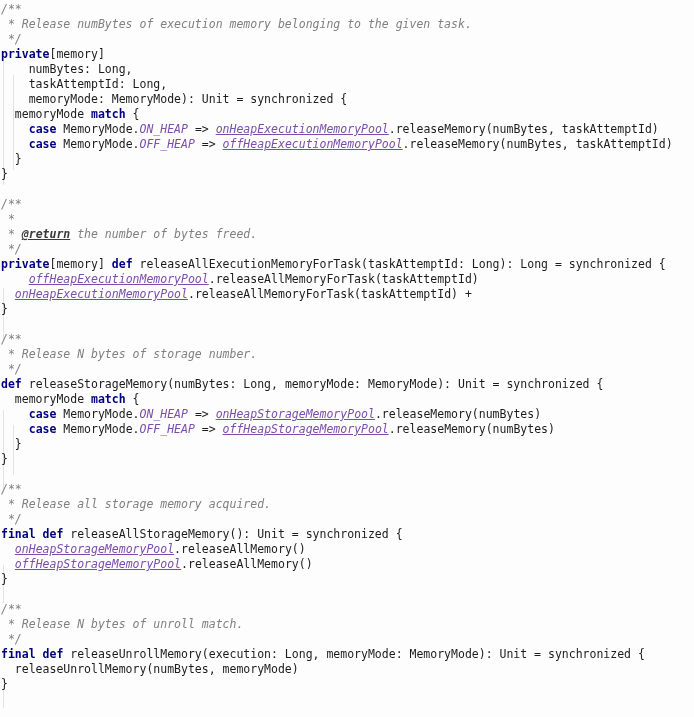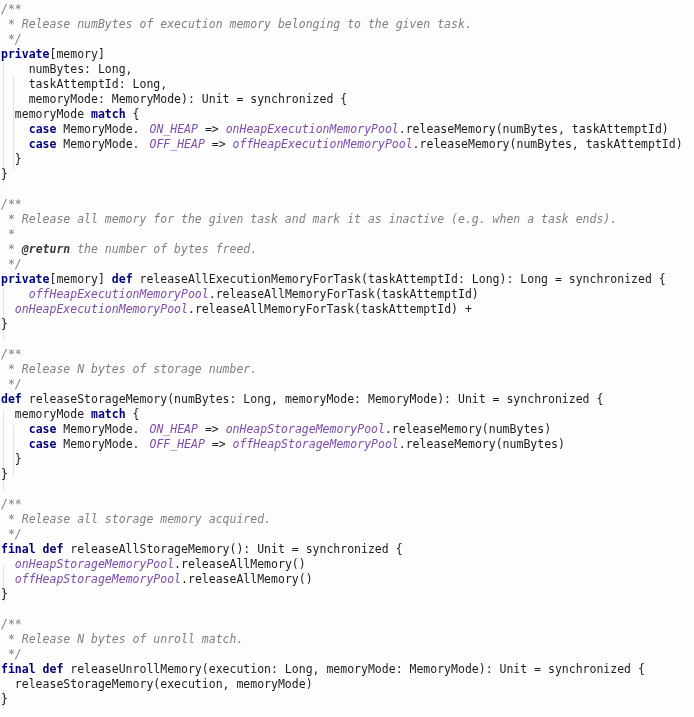--- a/index.html
+++ b/index.html
@@ -42,24 +42,24 @@
     color: #1c1c1c;
     letter-spacing: 0px;
     padding-left: 1px;
   }
   .code-line.blank {
     height: 15px;
   }
   
   .tok-plain   { color: #1c1c1c; }
   .tok-comment { color: #808080; font-style: italic; }
-  .tok-tag     { color: #3a3a3a; font-style: italic; font-weight: bold; }
+  .tok-tag     { color: #3a3a3a; font-style: italic; font-weight: bold; text-decoration: underline; }
   .tok-keyword { color: #00007f; font-weight: bold; }
-  .tok-field   { color: #7c4dab; font-style: italic; }
-  .tok-const   { color: #7c4dab; font-style: italic; margin-left: 10px; }
+  .tok-field   { color: #7c4dab; font-style: italic; text-decoration: underline; }
+  .tok-const   { color: #7c4dab; font-style: italic; }
 </style>
 </head>
 <body>
 
 <div id="code-viewer">
   <div class="indent-guide" style="left:3px; top:60px; height:125px;"></div>
   <div class="indent-guide" style="left:13px; top:75px; height:95px;"></div>
   <div class="indent-guide" style="left:3px; top:288px; height:52px;"></div>
   <div class="indent-guide" style="left:3px; top:410px; height:80px;"></div>
   <div class="indent-guide" style="left:13px; top:425px; height:50px;"></div>
@@ -74,21 +74,20 @@
       <div class="code-line"><span class="tok-plain">    numBytes: Long,</span></div>
       <div class="code-line"><span class="tok-plain">    taskAttemptId: Long,</span></div>
       <div class="code-line"><span class="tok-plain">    memoryMode: MemoryMode): Unit = synchronized {</span></div>
       <div class="code-line"><span class="tok-plain">  memoryMode </span><span class="tok-keyword">match</span><span class="tok-plain"> {</span></div>
       <div class="code-line"><span class="tok-plain">    </span><span class="tok-keyword">case</span><span class="tok-plain"> MemoryMode.</span><span class="tok-const">ON_HEAP</span><span class="tok-plain"> =&gt; </span><span class="tok-field">onHeapExecutionMemoryPool</span><span class="tok-plain">.releaseMemory(numBytes, taskAttemptId)</span></div>
       <div class="code-line"><span class="tok-plain">    </span><span class="tok-keyword">case</span><span class="tok-plain"> MemoryMode.</span><span class="tok-const">OFF_HEAP</span><span class="tok-plain"> =&gt; </span><span class="tok-field">offHeapExecutionMemoryPool</span><span class="tok-plain">.releaseMemory(numBytes, taskAttemptId)</span></div>
       <div class="code-line"><span class="tok-plain">  }</span></div>
       <div class="code-line"><span class="tok-plain">}</span></div>
       <div class="code-line blank">&nbsp;</div>
       <div class="code-line"><span class="tok-comment">/**</span></div>
-      <div class="code-line"><span class="tok-comment"> * Release all memory for the given task and mark it as inactive (e.g. when a task ends).</span></div>
       <div class="code-line"><span class="tok-comment"> *</span></div>
       <div class="code-line"><span class="tok-comment"> * </span><span class="tok-tag">@return</span><span class="tok-comment"> the number of bytes freed.</span></div>
       <div class="code-line"><span class="tok-comment"> */</span></div>
       <div class="code-line"><span class="tok-keyword">private</span><span class="tok-plain">[memory] </span><span class="tok-keyword">def</span><span class="tok-plain"> releaseAllExecutionMemoryForTask(taskAttemptId: Long): Long = synchronized {</span></div>
       <div class="code-line"><span class="tok-plain">    </span><span class="tok-field">offHeapExecutionMemoryPool</span><span class="tok-plain">.releaseAllMemoryForTask(taskAttemptId)</span></div>
       <div class="code-line"><span class="tok-plain">  </span><span class="tok-field">onHeapExecutionMemoryPool</span><span class="tok-plain">.releaseAllMemoryForTask(taskAttemptId) +</span></div>
       <div class="code-line"><span class="tok-plain">}</span></div>
       <div class="code-line blank">&nbsp;</div>
       <div class="code-line"><span class="tok-comment">/**</span></div>
       <div class="code-line"><span class="tok-comment"> * Release N bytes of storage number.</span></div>
@@ -105,16 +104,16 @@
       <div class="code-line"><span class="tok-comment"> */</span></div>
       <div class="code-line"><span class="tok-keyword">final def</span><span class="tok-plain"> releaseAllStorageMemory(): Unit = synchronized {</span></div>
       <div class="code-line"><span class="tok-plain">  </span><span class="tok-field">onHeapStorageMemoryPool</span><span class="tok-plain">.releaseAllMemory()</span></div>
       <div class="code-line"><span class="tok-plain">  </span><span class="tok-field">offHeapStorageMemoryPool</span><span class="tok-plain">.releaseAllMemory()</span></div>
       <div class="code-line"><span class="tok-plain">}</span></div>
       <div class="code-line blank">&nbsp;</div>
       <div class="code-line"><span class="tok-comment">/**</span></div>
       <div class="code-line"><span class="tok-comment"> * Release N bytes of unroll match.</span></div>
       <div class="code-line"><span class="tok-comment"> */</span></div>
       <div class="code-line"><span class="tok-keyword">final def</span><span class="tok-plain"> releaseUnrollMemory(execution: Long, memoryMode: MemoryMode): Unit = synchronized {</span></div>
-      <div class="code-line"><span class="tok-plain">  releaseStorageMemory(execution, memoryMode)</span></div>
+      <div class="code-line"><span class="tok-plain">  releaseUnrollMemory(numBytes, memoryMode)</span></div>
       <div class="code-line"><span class="tok-plain">}</span></div>
     </div>
 </div>
 
 </body></html>

